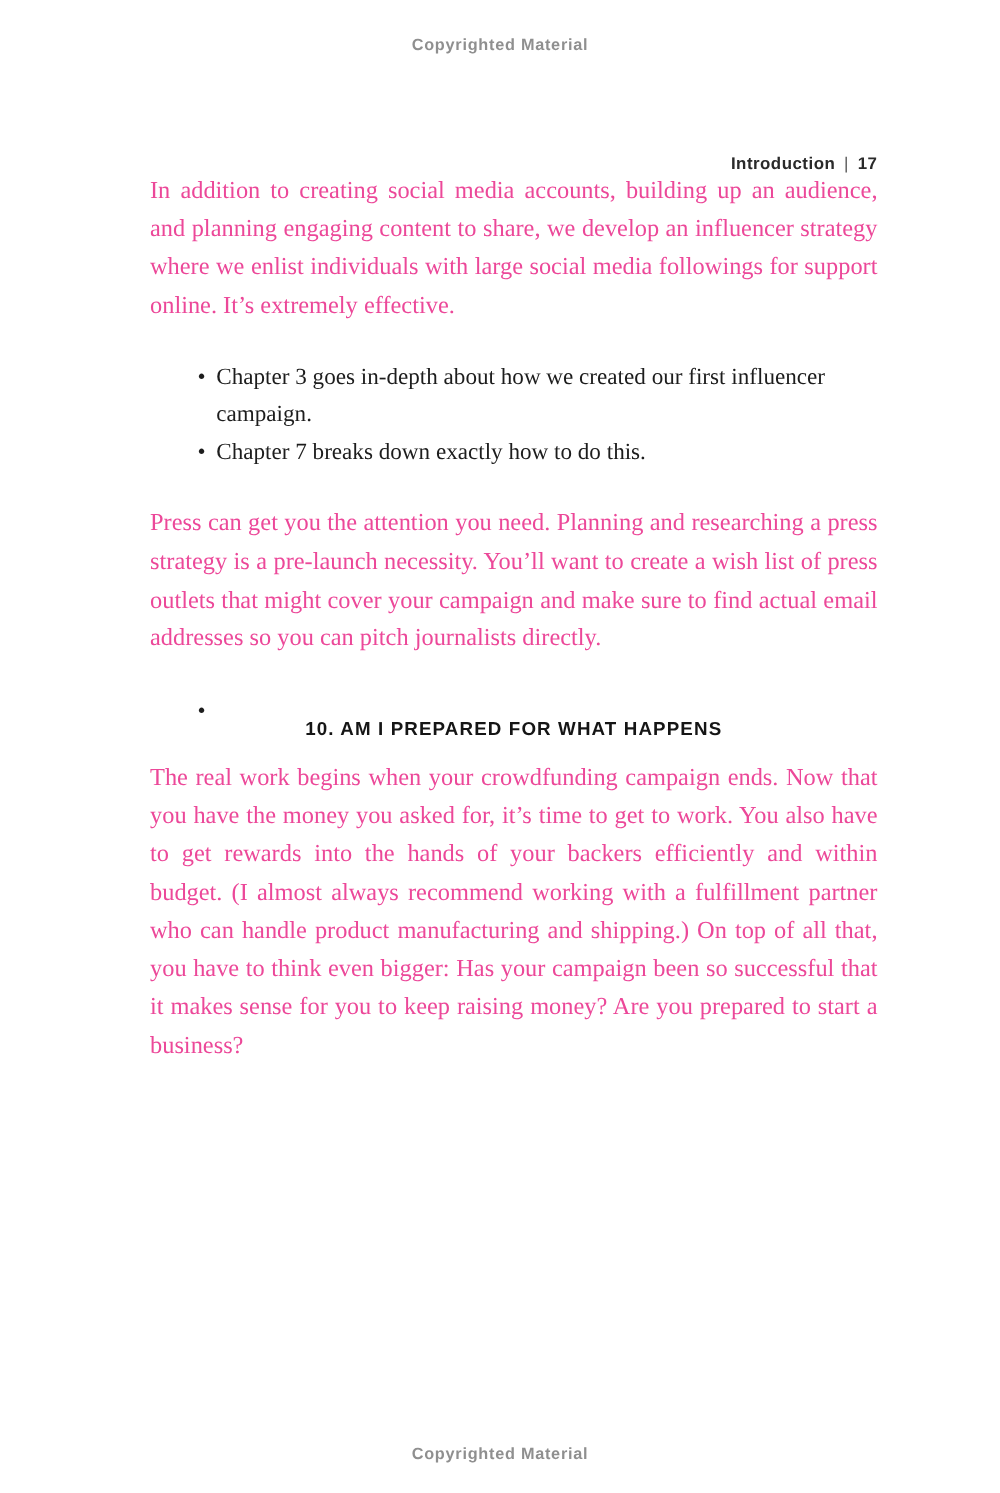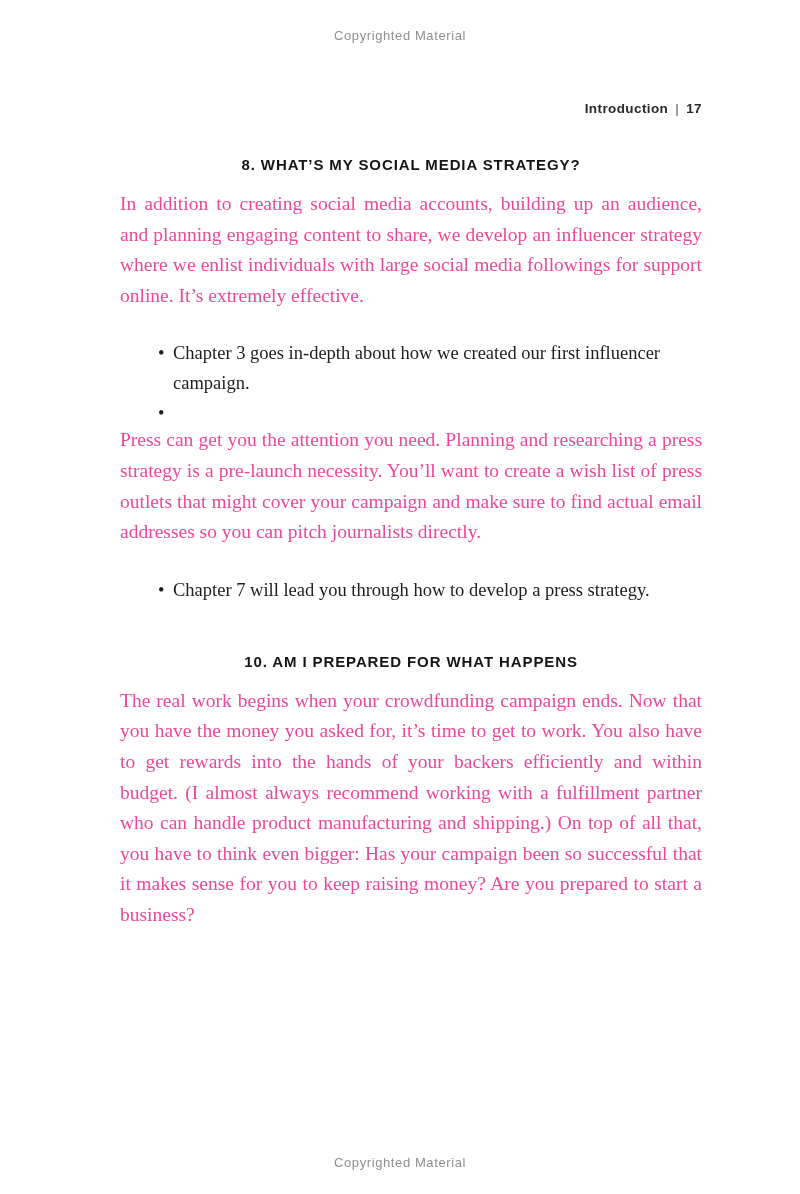--- a/index.html
+++ b/index.html
@@ -14,38 +14,38 @@
     background: #ffffff;
     box-sizing: border-box;
     overflow: hidden;
     font-family: "Liberation Serif", serif;
     color: #1d1d1d;
   }
   .copyright {
     text-align: center;
     font-family: "Liberation Sans", sans-serif;
     font-size: 13px;
-    font-weight: 400;
+    font-weight: 700;
     letter-spacing: 0.6px;
     color: #8f8f8f;
   }
   .copyright.top {
     padding-top: 28px;
   }
   .copyright.bottom {
     position: absolute;
     left: 0;
     right: 0;
     bottom: 24px;
   }
   .content {
     padding: 0 98px 0 120px; 
   }
   .running-header {
-    margin-top: 58px;
+    margin-top: 80px;
     text-align: right;
     font-family: "Liberation Sans", sans-serif;
     font-size: 13.5px;
     font-weight: 700;
     letter-spacing: 0.4px;
     color: #2a2a2a;
   }
   .running-header .sep {
     display: inline-block;
     margin: 0 7px;
@@ -99,37 +99,36 @@
 <div class="page">
 
   <div class="copyright top">Copyrighted Material</div>
 
   <div class="content">
 
     <div class="running-header">
       <span>Introduction</span><span class="sep">|</span><span>17</span>
     </div>
 
-    <h2 class="heading first">8. WHAT’S MY SOCIAL MEDIA STRATEGY?</h2>
     <p class="body-para">In addition to creating social media accounts, building up an audience, and planning engaging content to share, we develop an influencer strategy where we enlist individuals with large social media followings for support online. It’s extremely effective.</p>
     <ul class="bullets">
       <li class="bullet-item">
         <span class="bullet-marker">•</span>
         <span>Chapter 3 goes in-depth about how we created our first influencer campaign.</span>
       </li>
       <li class="bullet-item">
         <span class="bullet-marker">•</span>
+        <span>Chapter 7 breaks down exactly how to do this.</span>
       </li>
     </ul>
 
     <p class="body-para">Press can get you the attention you need. Planning and researching a press strategy is a pre-launch necessity. You’ll want to create a wish list of press outlets that might cover your campaign and make sure to find actual email addresses so you can pitch journalists directly.</p>
     <ul class="bullets">
       <li class="bullet-item">
         <span class="bullet-marker">•</span>
-        <span>Chapter 7 will lead you through how to develop a press strategy.</span>
       </li>
     </ul>
 
     <h2 class="heading">
       <span class="heading-line">10. AM I PREPARED FOR WHAT HAPPENS</span>
     </h2>
     <p class="body-para">The real work begins when your crowdfunding campaign ends. Now that you have the money you asked for, it’s time to get to work. You also have to get rewards into the hands of your backers efficiently and within budget. (I almost always recommend working with a fulfillment partner who can handle product manufacturing and shipping.) On top of all that, you have to think even bigger: Has your campaign been so successful that it makes sense for you to keep raising money? Are you prepared to start a business?</p>
 
   </div>
 

